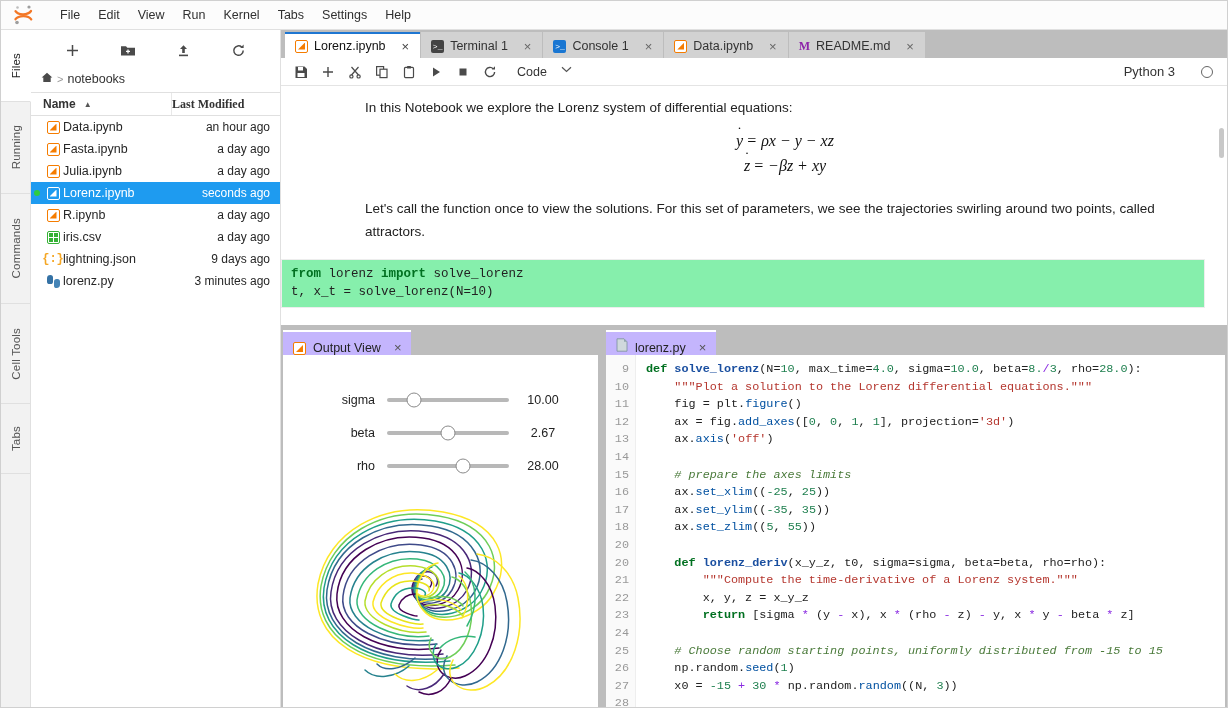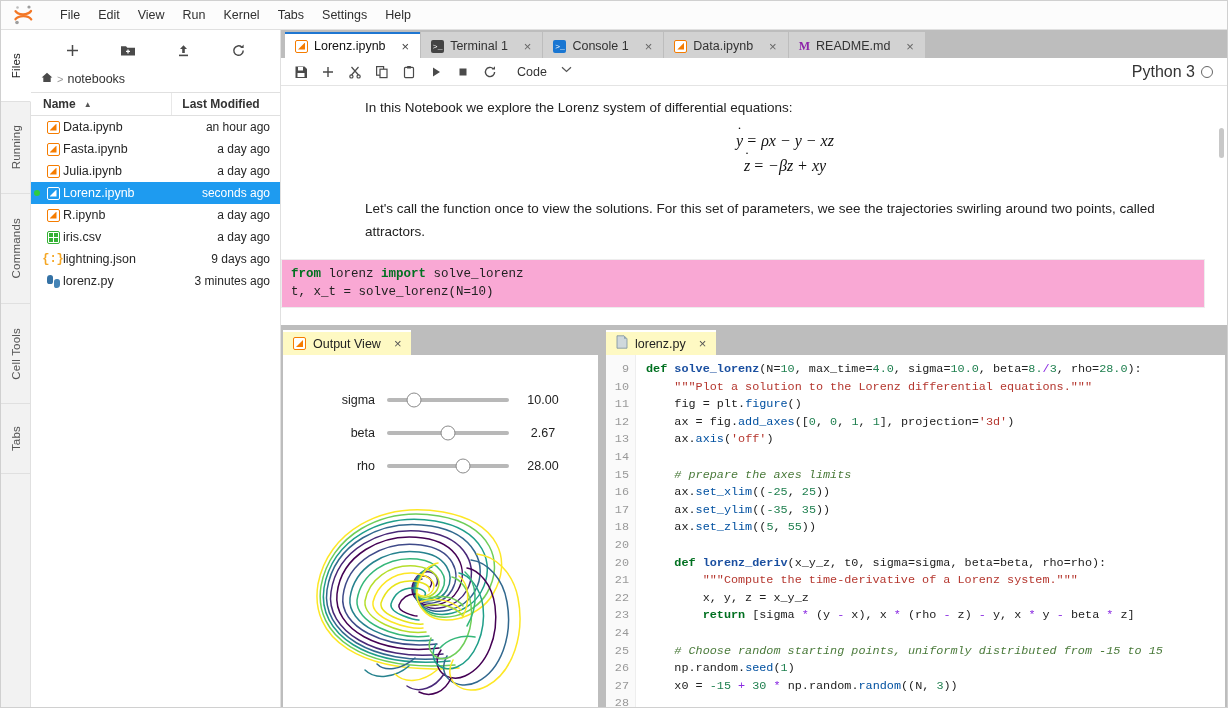--- a/index.html
+++ b/index.html
@@ -41,21 +41,21 @@
             justify-content: center; cursor: default; color: #4a4a4a; }
   .breadcrumb { height: 26px; display: flex; align-items: center;
                 padding: 0 10px; font-size: 12.5px; color: #444; gap: 4px; }
   .crumb-sep { color: #999; font-size: 11px; }
   .crumb-txt { color: #333; }
   .fb-head { display: flex; height: 24px; border-top: 1px solid #e0e0e0;
              border-bottom: 1px solid #e0e0e0; align-items: center;
              font-size: 12px; font-weight: bold; color: #333; background: #fff; }
   .fb-head .c-name { flex: 1; padding-left: 12px; display: flex; align-items: center; gap: 8px;
                      border-right: 1px solid #e8e8e8; height: 100%; }
-  .fb-head .c-mod { width: 108px; text-align: center; padding-right: 10px; }
+  .fb-head .c-mod { width: 108px; text-align: left; padding-right: 10px; font-family: Liberation Serif, serif; }
   .sort-caret { font-size: 8px; color: #555; }
   .fb-list { flex: 1; overflow: hidden; }
   .fb-row { display: flex; align-items: center; height: 22px; font-size: 12.5px;
             color: #262626; cursor: default; position: relative; }
   .fb-row .dot { width: 12px; display: flex; align-items: center; justify-content: center; }
   .fb-row .dot i { width: 6px; height: 6px; border-radius: 50%; background: #2ecc40; display: none; }
   .fb-row.running .dot i { display: block; }
   .fb-row .ficon { width: 20px; display: flex; align-items: center; justify-content: center; }
   .fb-row .fname { flex: 1; white-space: nowrap; overflow: hidden; }
   .fb-row .fmod { width: 108px; text-align: right; padding-right: 10px; font-size: 12px; }
@@ -105,55 +105,55 @@
 
   
   .nbpanel { flex: 1; display: flex; flex-direction: column; background: #fff; min-height: 0; }
   .nbtoolbar { height: 28px; flex: 0 0 28px; display: flex; align-items: center;
                border-bottom: 1px solid #e4e4e4; padding-left: 6px; background: #fff; }
   .tb-btn { width: 27px; height: 24px; display: flex; align-items: center;
             justify-content: center; color: #4a4a4a; cursor: default; }
   .tb-select { display: flex; gap: 14px; font-size: 12.5px;
                color: #333; margin-left: 14px; cursor: default; }
   .tb-select .cv { font-size: 9px; color: #555; }
-  .kernel { margin-left: auto; display: flex; align-items: center; gap: 6px;
-            padding-right: 14px; font-size: 16px; color: #333; }
+  .kernel { margin-left: auto; display: flex; align-items: center; gap: 26px;
+            padding-right: 14px; font-size: 13px; color: #333; }
   .kcircle { width: 12px; height: 12px; border: 1.5px solid #666; border-radius: 50%; }
 
   .nbscroll { flex: 1; overflow: hidden; position: relative; padding: 0; }
   .cell { display: flex; padding: 4px 0; }
   .prompt { width: 84px; flex: 0 0 84px; text-align: right; padding-right: 10px;
             font-family: "Liberation Mono", monospace; font-size: 12.5px;
             color: #999; padding-top: 4px; }
   .cell-body { flex: 1; min-width: 0; padding-right: 22px; }
   .md-text { font-size: 13.5px; color: #222; line-height: 1.72; }
   .eq { text-align: center; font-family: "Liberation Serif", serif;
         font-size: 16px; color: #111; line-height: 1.55; font-style: italic; }
   .eq .dot { position: relative; }
   .eq .dot::after { content: "\02D9"; position: absolute; left: 50%; top: -0.72em;
                     transform: translateX(-50%); font-style: normal; font-size: 15px; }
-  .codecell { background: #f9a8d4; border: 1px solid #ededed; padding: 5px 9px;
+  .codecell { background: #86efac; border: 1px solid #ededed; padding: 5px 9px;
               font-family: "Liberation Mono", monospace; font-size: 12.5px;
               line-height: 1.45; color: #222; white-space: pre; overflow: hidden; }
   .k-kw { color: #007020; font-weight: bold; }
   .k-num { color: #208050; }
   .k-str { color: #b5372f; }
   .k-fn { color: #0050a0; }
   .k-op { color: #8a2be2; }
   .k-com { color: #4a7a3a; font-style: italic; }
   .k-def { color: #1a4fa0; font-weight: bold; }
 
   
   .bottom { height: 382px; flex: 0 0 382px; display: flex; background: #bdbdbd; padding-top: 4px; }
   .bpanel { display: flex; flex-direction: column; min-width: 0; }
   .bpanel.left { width: 315px; flex: 0 0 315px; margin-left: 2px; }
   .bpanel.right { flex: 1; margin-left: 8px; margin-right: 2px; }
   .btabbar { height: 26px; flex: 0 0 26px; display: flex; align-items: flex-end; }
-  .btab { height: 25px; display: flex; align-items: center; gap: 7px;
-          padding: 0 10px; background: #fef9c3; font-size: 12.5px; color: #222;
+  .btab { height: 25px; display: flex; align-items: flex-end; gap: 7px;
+          padding: 0 10px; background: #c4b5fd; font-size: 12.5px; color: #222;
           border-top: 2px solid #fff; white-space: nowrap; cursor: default; }
   .btab .tclose { color: #555; font-size: 13px; margin-left: 6px; }
   .bcontent { flex: 1; background: #fff; overflow: hidden; min-height: 0; }
 
   
   .sliders { padding: 28px 0 8px 0; }
   .slider-row { display: flex; align-items: center; height: 33px; font-size: 12.5px; color: #222; }
   .sl-label { width: 104px; text-align: right; padding-right: 12px; }
   .sl-track { width: 122px; height: 4px; background: #b8b8b8; border-radius: 2px; position: relative; }
   .sl-knob { position: absolute; top: 50%; width: 15px; height: 15px; border-radius: 50%;

